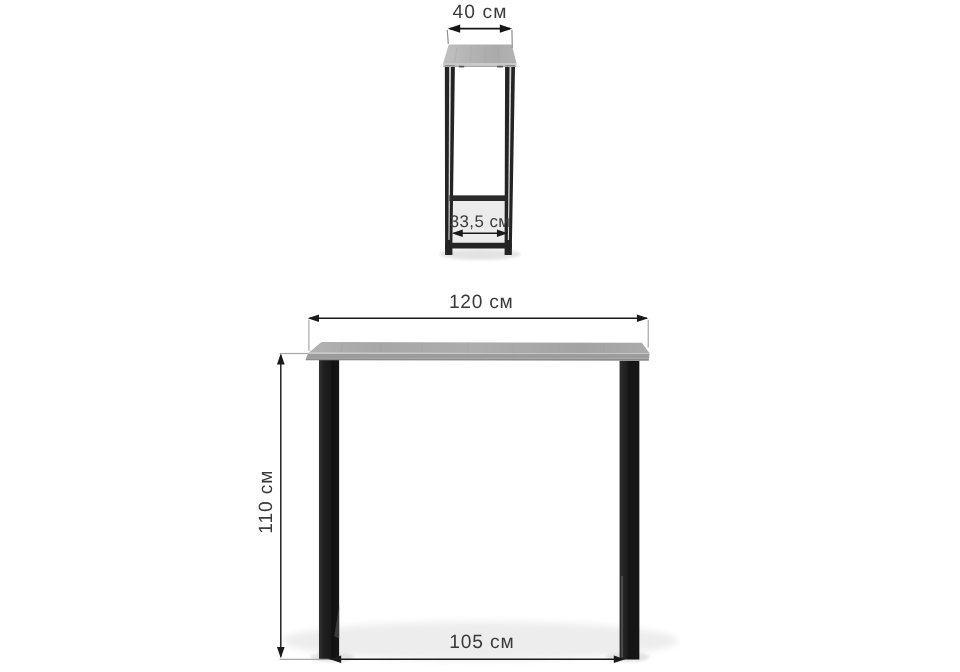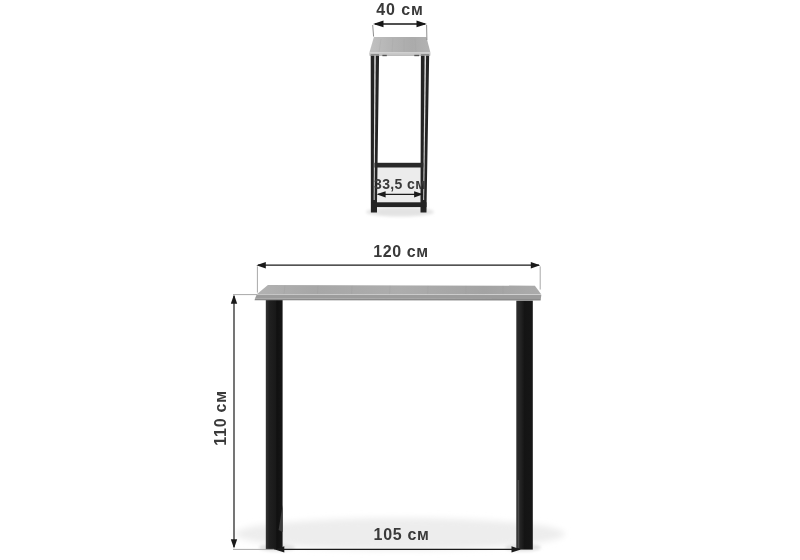--- a/index.html
+++ b/index.html
@@ -1,17 +1,17 @@
 <!DOCTYPE html>
 <html><head>
 <meta charset="utf-8">
 <style>
   html,body{margin:0;padding:0;background:#ffffff;}
   .stage{position:relative;width:800px;height:560px;background:#ffffff;overflow:hidden;
-         font-family:"Liberation Sans", sans-serif;font-weight:bold;}
+         font-family:"Liberation Sans", sans-serif;}
 </style>
 </head>
 <body>
 <div class="stage">
 <svg width="800" height="560" viewBox="0 0 800 560" xmlns="http://www.w3.org/2000/svg">
   <defs>
     <linearGradient id="legGrad" x1="0" y1="0" x2="1" y2="0">
       <stop offset="0" stop-color="#333333"></stop>
       <stop offset="0.22" stop-color="#202020"></stop>
       <stop offset="0.58" stop-color="#191919"></stop>

